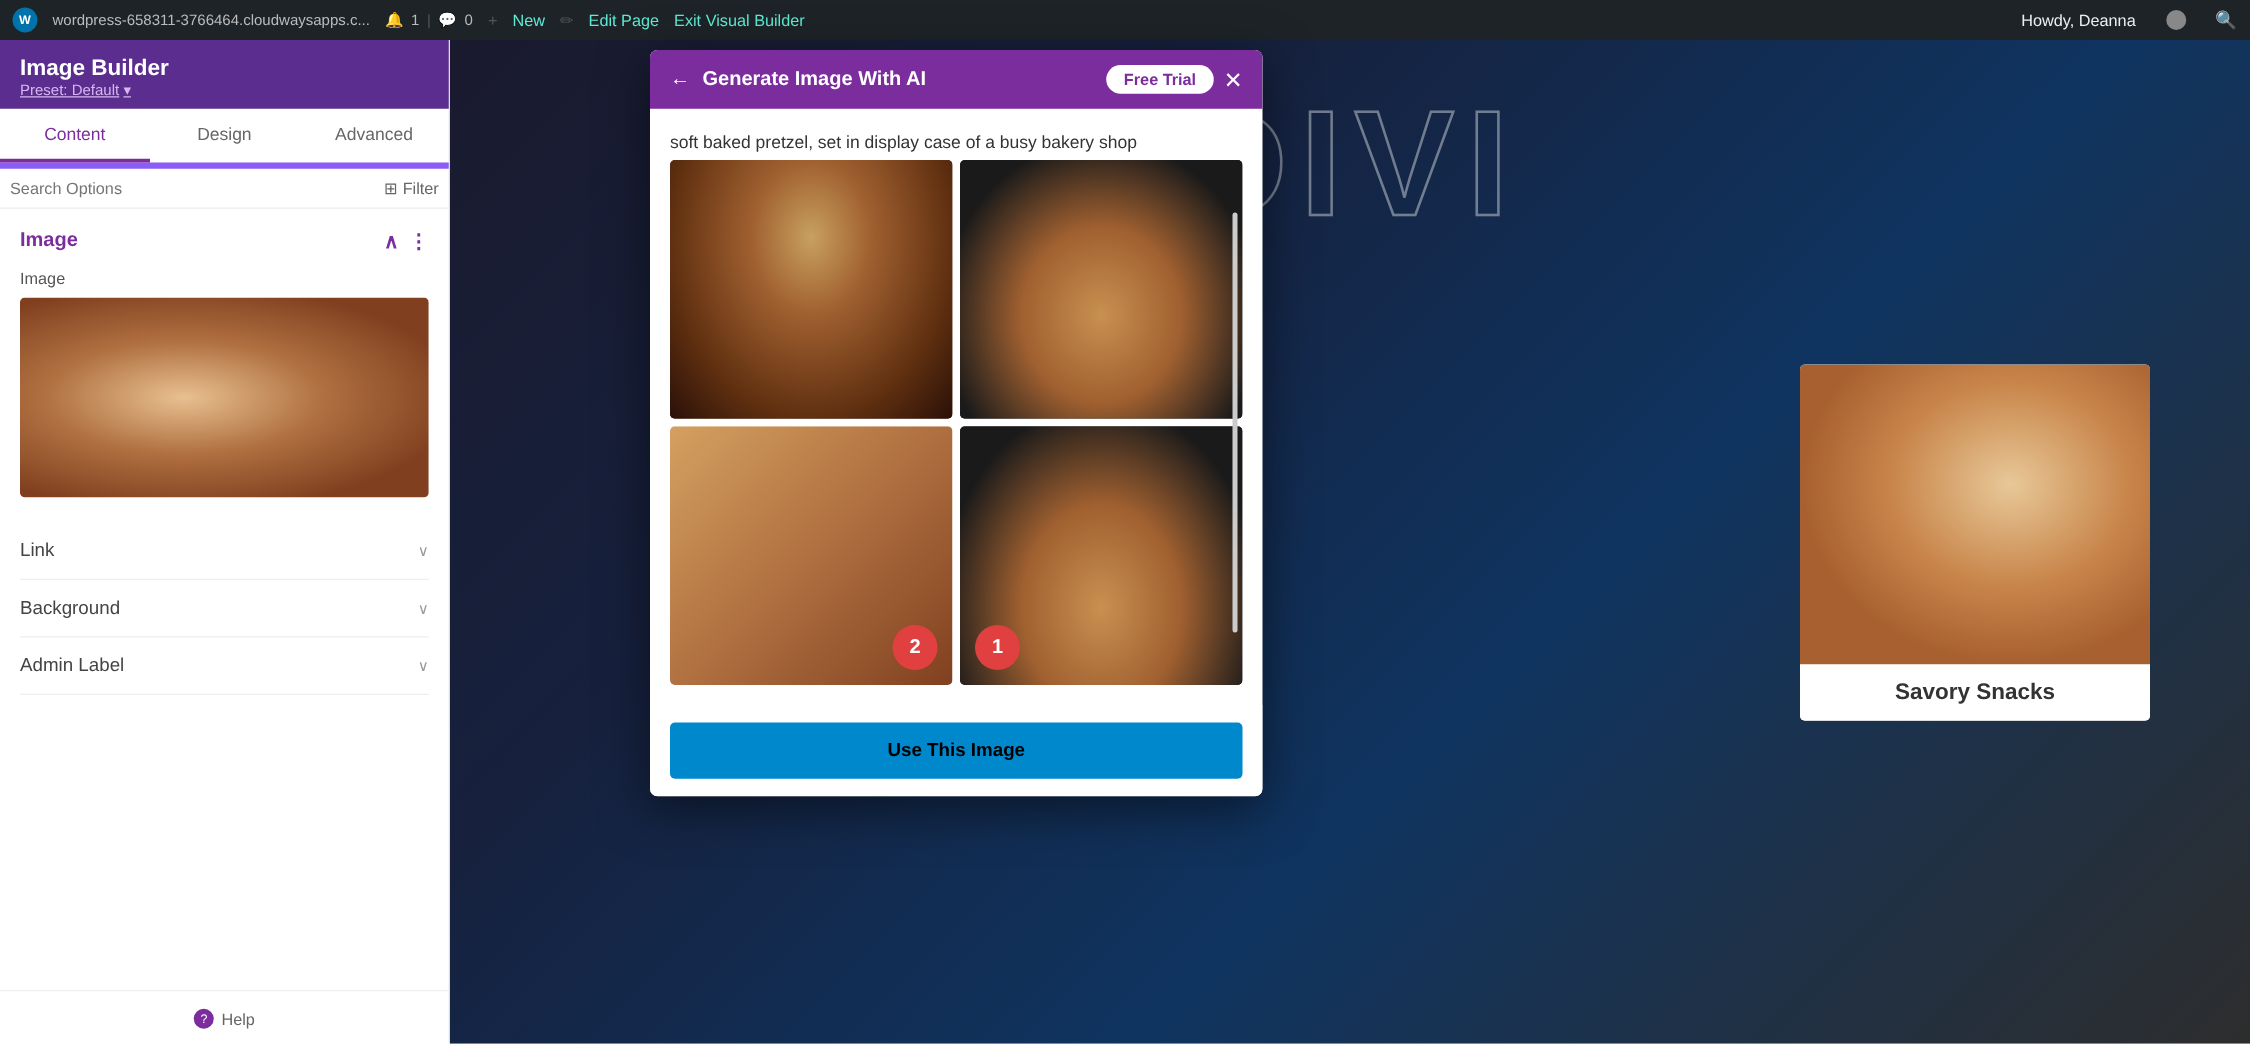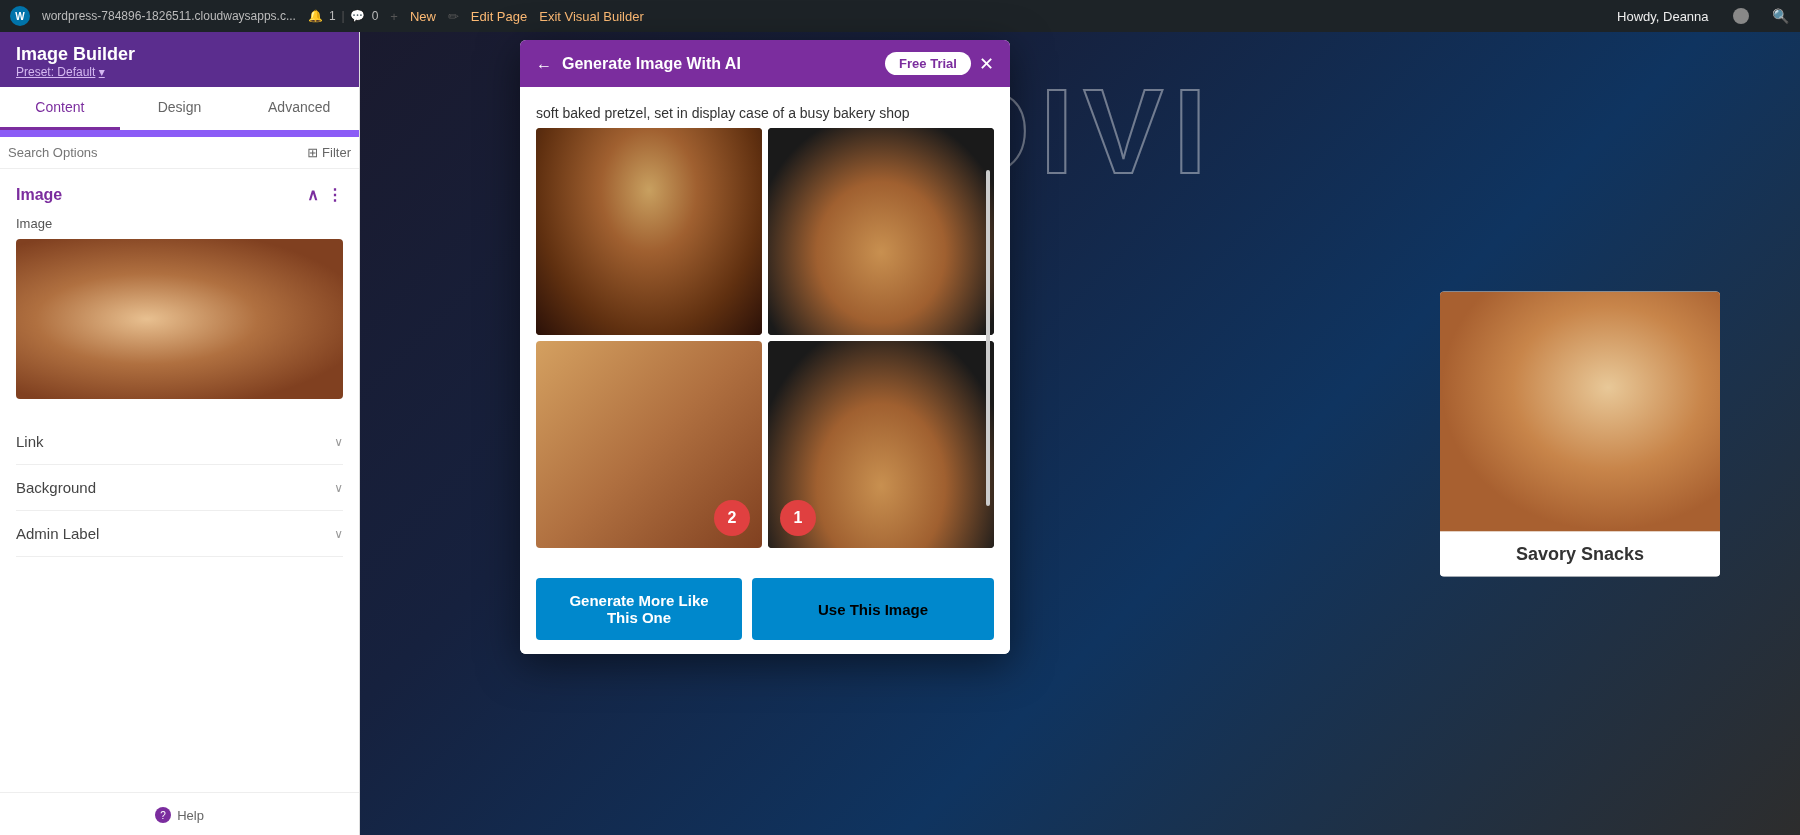--- a/index.html
+++ b/index.html
@@ -7,21 +7,21 @@
 
     
     .wp-admin-bar {
       position: absolute; top: 0; left: 0; right: 0; height: 32px;
       background: #1d2327; display: flex; align-items: center; justify-content: space-between;
       padding: 0 10px; z-index: 100; color: #eee; font-size: 13px;
     }
     .wp-admin-bar-left { display: flex; align-items: center; gap: 12px; }
     .wp-admin-bar-right { display: flex; align-items: center; gap: 24px; }
     .wp-logo { width: 20px; height: 20px; background: #0073aa; border-radius: 50%; display: flex; align-items: center; justify-content: center; color: white; font-size: 10px; font-weight: bold; }
-    .wp-bar-link { color: #fdba74; text-decoration: none; font-size: 13px; cursor: pointer; }
+    .wp-bar-link { color: #5eead4; text-decoration: none; font-size: 13px; cursor: pointer; }
     .site-url { color: #bbb; font-size: 12px; }
     .wp-icons { display: flex; align-items: center; gap: 6px; color: #bbb; font-size: 12px; }
     .wp-bar-sep { color: #555; }
     .howdy { color: #eee; font-size: 13px; }
     .search-icon-bar { color: #bbb; cursor: pointer; font-size: 14px; }
     .avatar-bar { width: 16px; height: 16px; background: #888; border-radius: 50%; }
 
     
     .page-bg {
       position: absolute; top: 32px; left: 360px; right: 0; bottom: 0;
@@ -58,21 +58,21 @@
       background: #fff; border-right: 1px solid #ddd; display: flex; flex-direction: column;
       z-index: 50;
     }
     .panel-header {
       background: #5b2d8e; color: white; padding: 12px 16px 8px;
     }
     .panel-title { font-size: 18px; font-weight: 600; }
     .panel-preset { font-size: 12px; color: #d4b8f0; cursor: pointer; }
     .panel-preset span { text-decoration: underline; }
     .panel-tabs {
-      display: flex; border-bottom: 7px solid #8b5cf6;
+      display: flex; border-bottom: 5px solid #8b5cf6;
     }
     .panel-tab {
       flex: 1; padding: 12px 8px; text-align: center; font-size: 14px;
       cursor: pointer; color: #666; border-bottom: 3px solid transparent;
     }
     .panel-tab.active { color: #7b2d9e; border-bottom-color: #7b2d9e; font-weight: 500; }
     .panel-search {
       display: flex; align-items: center; padding: 8px 8px;
       border-bottom: 1px solid #eee; gap: 8px;
     }
@@ -199,21 +199,21 @@
       position: absolute; right: 4px; top: 10%; width: 4px; height: 80%;
       background: #ccc; border-radius: 2px;
     }
   </style>
 </head>
 <body>
 
 <div class="wp-admin-bar">
   <div class="wp-admin-bar-left">
     <div class="wp-logo">W</div>
-    <span class="site-url">wordpress-784896-1826511.cloudwaysapps.c...</span>
+    <span class="site-url">wordpress-658311-3766464.cloudwaysapps.c...</span>
     <div class="wp-icons">
       <span>🔔</span>
       <span>1</span>
       <span class="wp-bar-sep">|</span>
       <span>💬</span>
       <span>0</span>
     </div>
     <span class="wp-bar-sep">+</span>
     <a class="wp-bar-link">New</a>
     <span class="wp-bar-sep">✏</span>
@@ -326,16 +326,15 @@
         <div class="modal-img-inner img-4">
           <div class="img-4-overlay"></div>
         </div>
         <div class="num-badge num-1">1</div>
       </div>
 
       <div class="modal-scroll-bar"></div>
     </div>
   </div>
   <div class="modal-footer">
-    <button class="btn-generate">Generate More Like This One</button>
     <button class="btn-use">Use This Image</button>
   </div>
 </div>
 
 </body></html>

